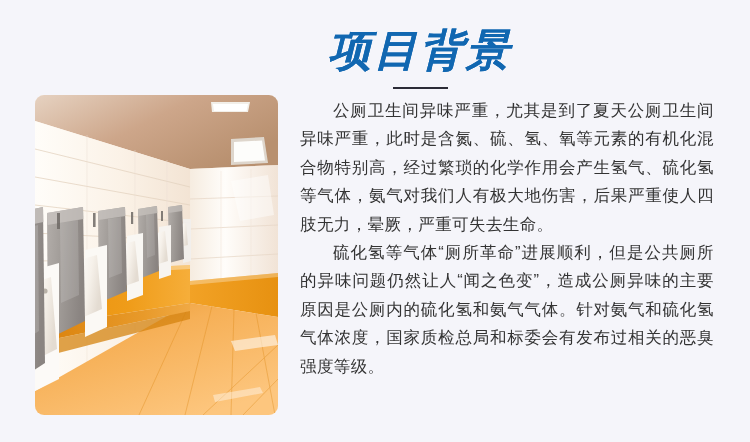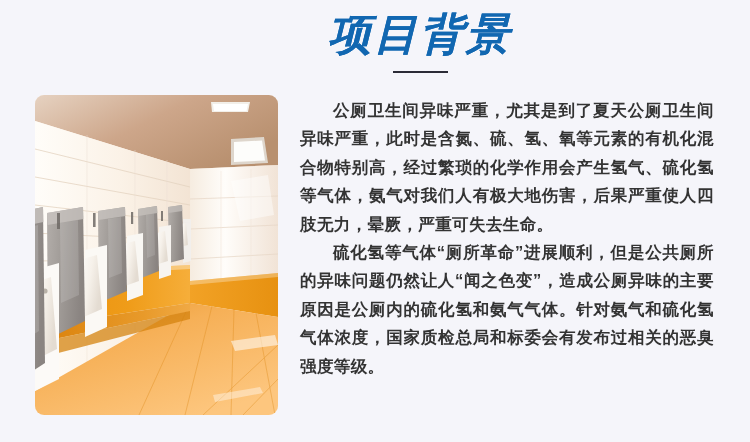--- a/index.html
+++ b/index.html
@@ -19,21 +19,21 @@
   #section-header {
     position: absolute;
     left: 0;
     top: 0;
     width: 750px;
     height: 92px;
     display: flex;
     flex-direction: column;
     align-items: center;
     justify-content: flex-start;
-    padding-top: 12px;
+    padding-top: 28px;
     box-sizing: border-box;
   }
   #page-title {
     font-size: 43px;
     font-weight: bold;
     font-style: italic;
     color: #1167b1;
     letter-spacing: 3px;
     line-height: 1.05;
     white-space: nowrap;
@@ -70,21 +70,20 @@
     position: absolute;
     left: 300px;
     top: 96px;
     width: 414px;
     color: #333333;
     font-size: 16.5px;
     line-height: 28.4px;
     letter-spacing: 0.4px;
     text-align: justify;
     text-justify: inter-ideograph;
-    font-weight: bold;
   }
   #article-body p {
     margin: 0;
     text-indent: 2em;
   }
 </style>
 </head>
 <body>
 
 <div id="section-header">

